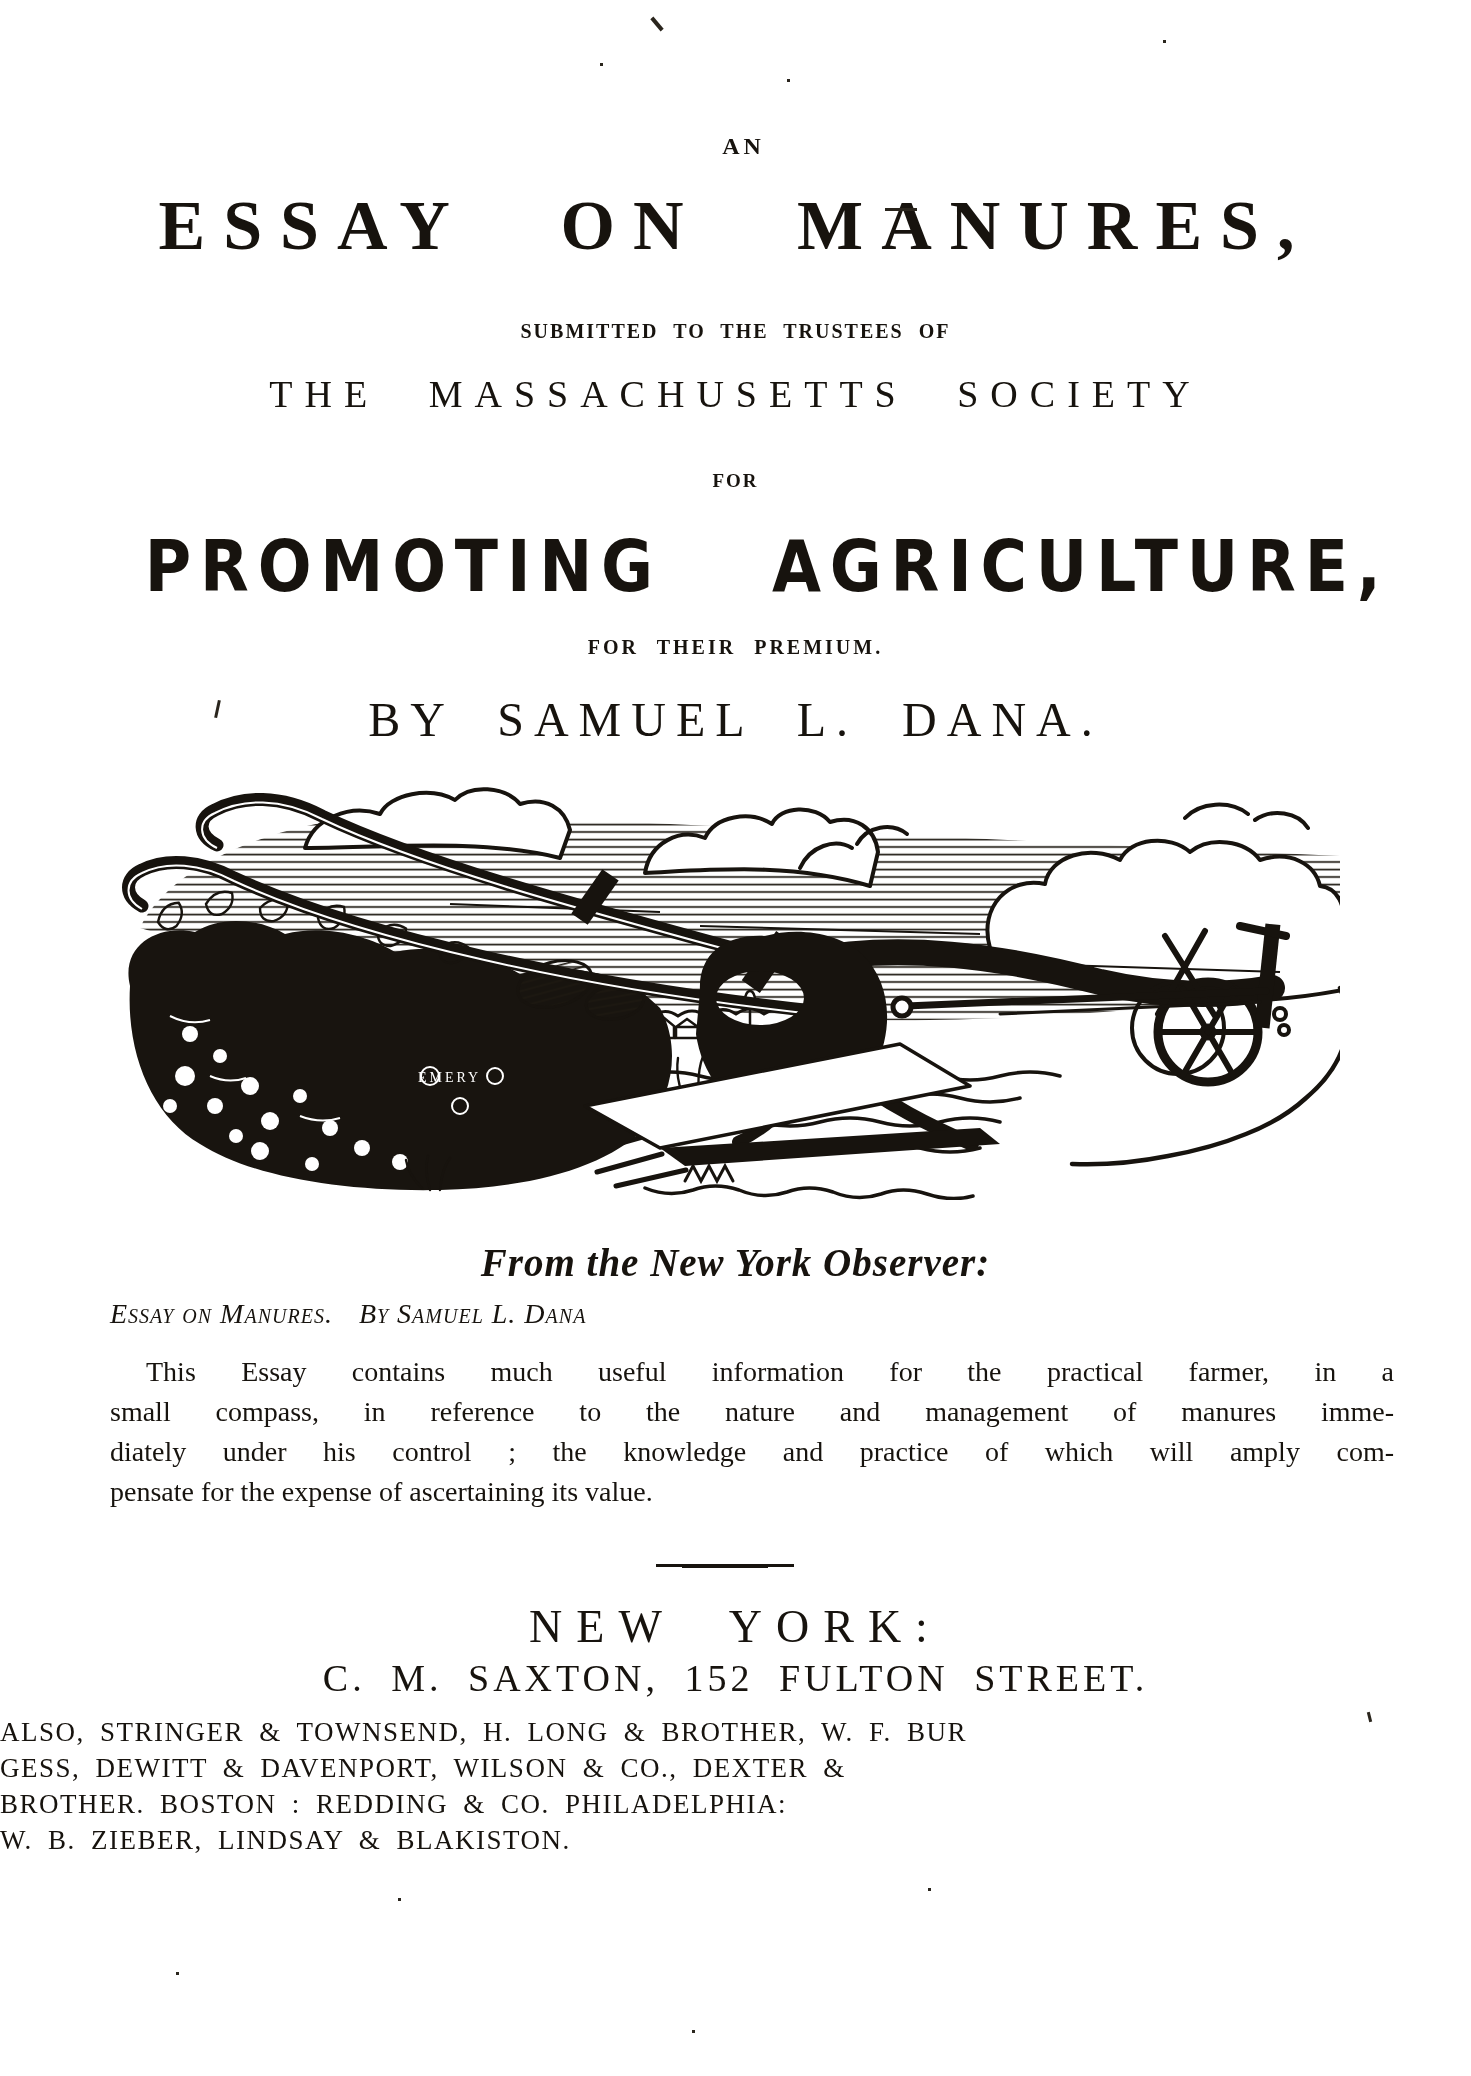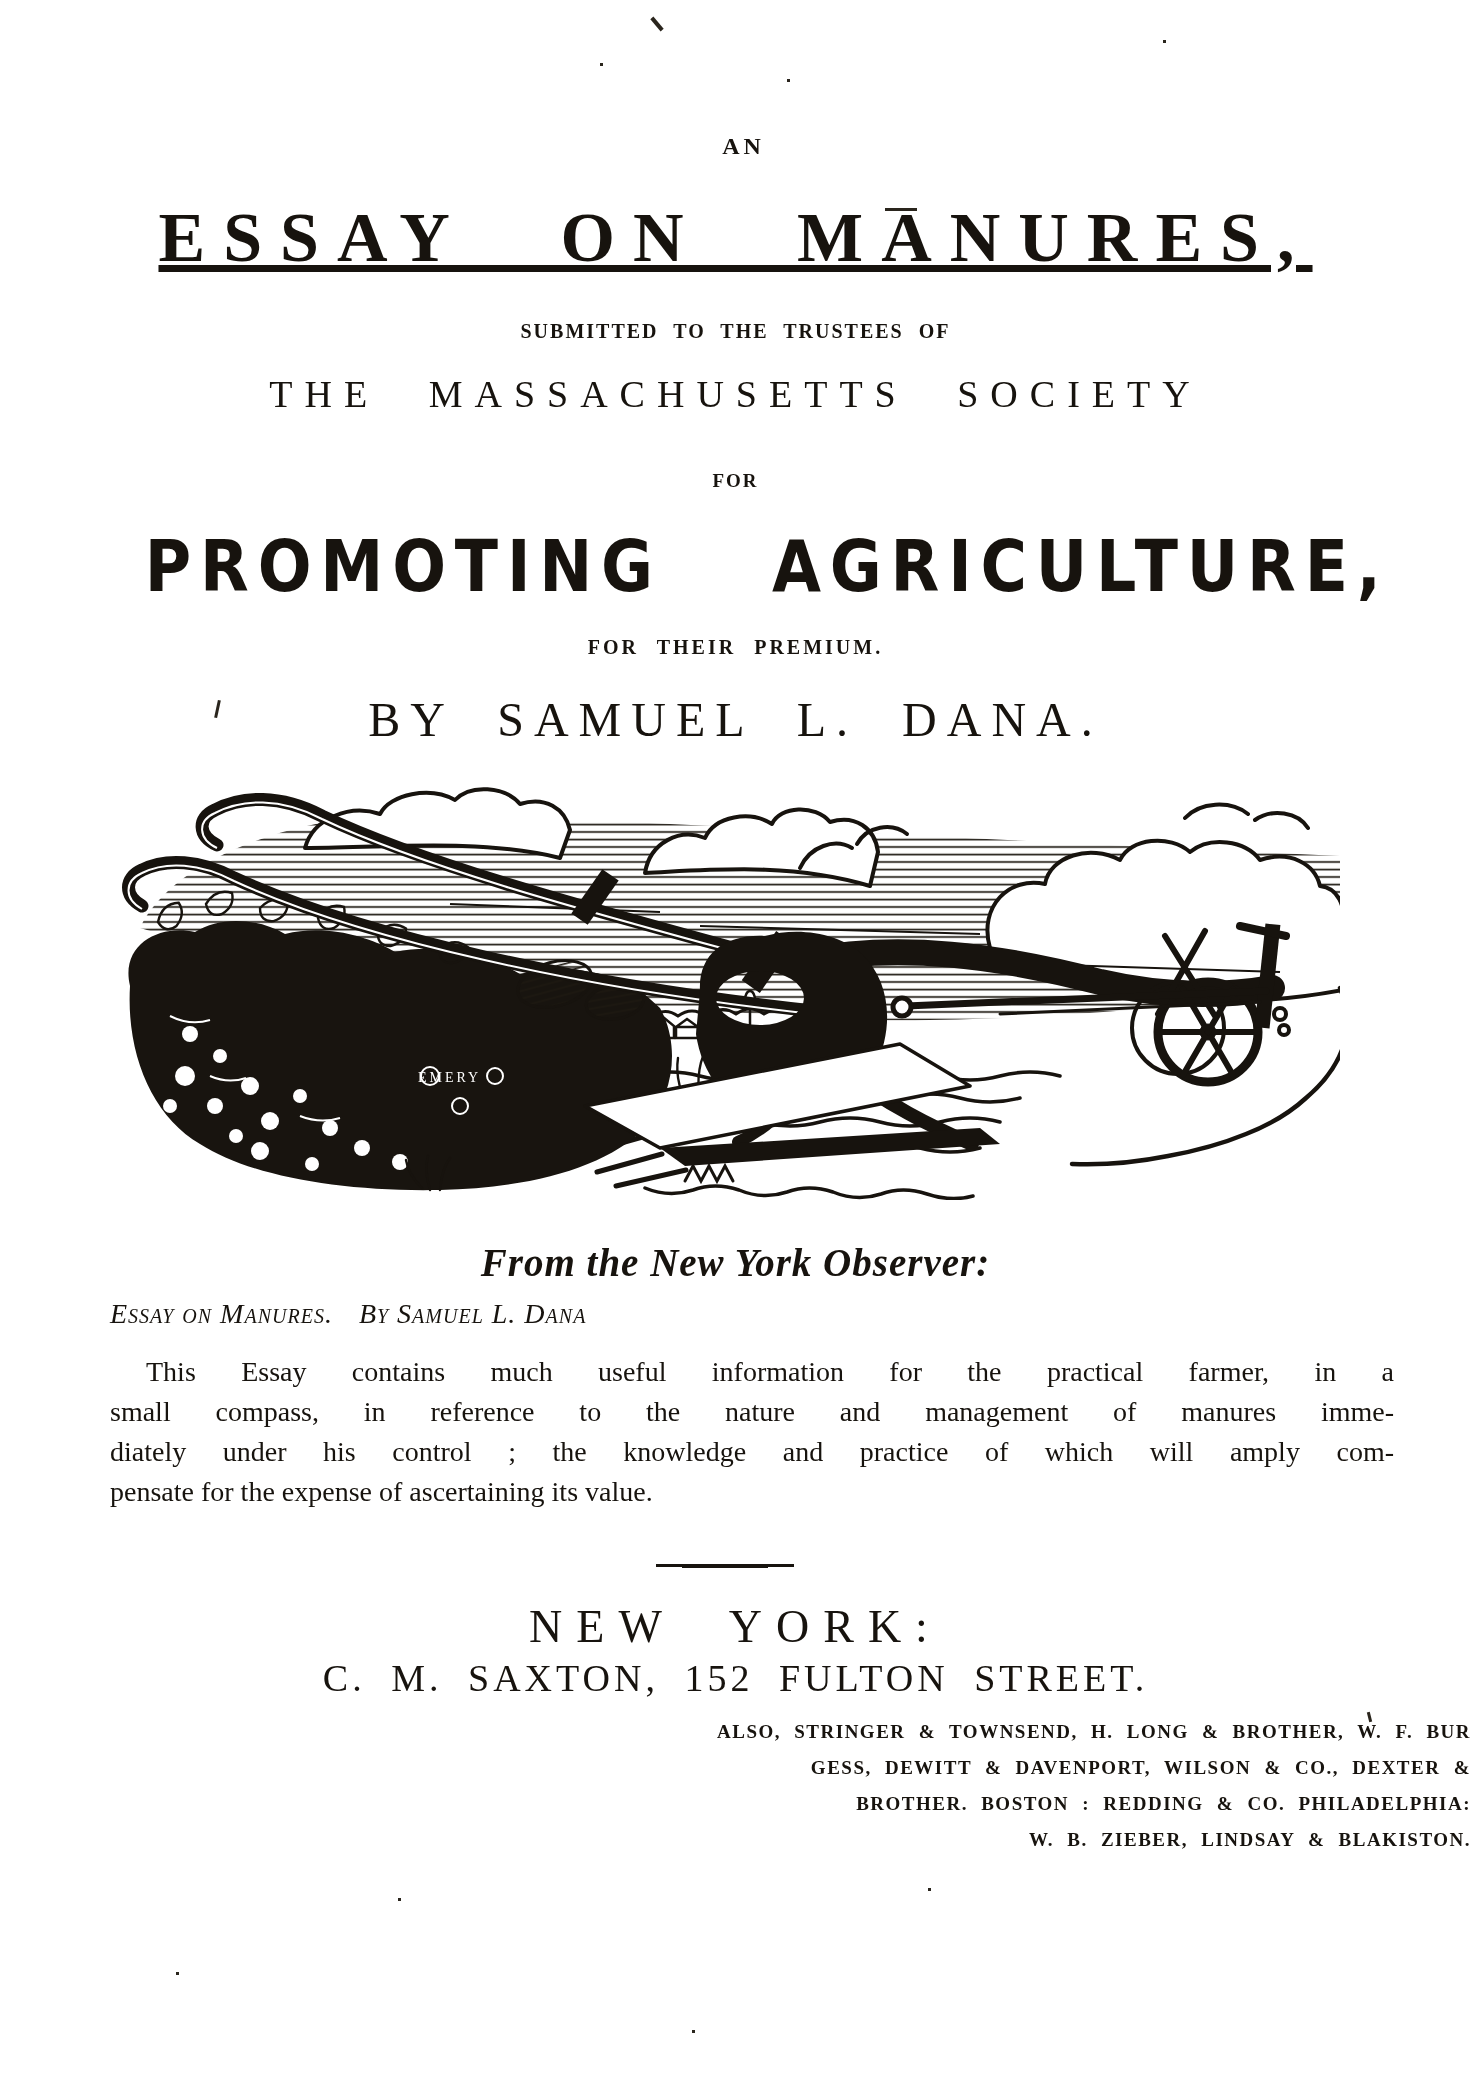--- a/index.html
+++ b/index.html
@@ -6,21 +6,21 @@
   body{
     width:1471px;height:2076px;
     background:#ffffff;
     font-family:"Liberation Serif", serif;
     color:#17130e;
     position:relative;
     overflow:hidden;
   }
   .abs{position:absolute;left:0;width:100%;text-align:center;white-space:nowrap;}
   .half-title{top:133px;font-size:24px;font-weight:bold;letter-spacing:4px;padding-left:8px;}
-  .main-title{top:198px;font-size:70px;font-weight:bold;letter-spacing:18px;word-spacing:60px;text-decoration:underline;}
+  .main-title{top:186px;font-size:70px;font-weight:bold;letter-spacing:18px;word-spacing:60px;}
   .submitted{top:320px;font-size:20px;font-weight:bold;letter-spacing:2px;word-spacing:8px;}
   .society{top:372px;font-size:38px;letter-spacing:12px;word-spacing:28px;}
   .for-word{top:470px;font-size:19px;font-weight:bold;letter-spacing:2px;}
   .promoting{top:524px;font-size:72px;padding-left:32px;}
   .promoting .heavy{
     display:inline-block;
     font-family:"DejaVu Sans", sans-serif;
     font-weight:bold;
     letter-spacing:10px;word-spacing:90px;
     transform:scaleX(.88);transform-origin:center;
@@ -38,22 +38,22 @@
     position:absolute;left:110px;top:1352px;width:1284px;
     font-size:28px;line-height:40px;text-align:left;
   }
   .paragraph .jline{text-align:justify;text-align-last:justify;word-spacing:4px;}
   .paragraph .line1{text-indent:36px;}
   .divider{position:absolute;left:656px;top:1564px;width:138px;height:3px;background:#17130e;}
   .divider::after{content:"";position:absolute;left:26px;top:2px;width:86px;height:2px;background:#17130e;}
   .ny{top:1600px;font-size:46px;letter-spacing:14px;word-spacing:30px;}
   .saxton{top:1656px;font-size:38px;letter-spacing:4px;word-spacing:12px;}
   .also{
-    position:absolute;left:0;width:100%;text-align:right;
-    font-size:19px;font-weight:bold;letter-spacing:1.5px;word-spacing:7px;line-height:36px;top:1714px;
+    position:absolute;left:0;width:100%;text-align:left;
+    font-size:27px;font-weight:normal;letter-spacing:1.5px;word-spacing:7px;line-height:36px;top:1714px;
   }
   .speck{position:absolute;background:#2a251d;}
   svg .ink{stroke:#17130e;fill:none;stroke-linecap:round;}
 </style>
 </head>
 <body>
 
 <main>
 
   <div class="abs half-title">AN</div>

